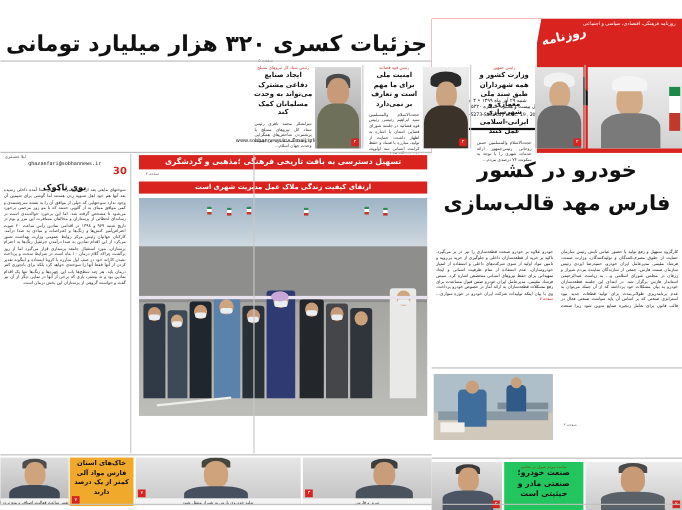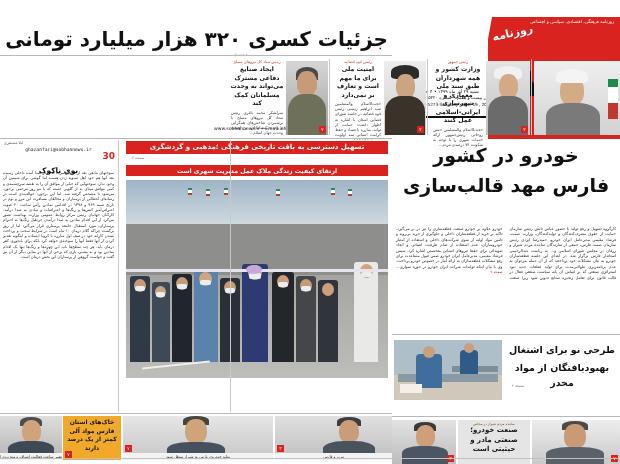--- a/index.html
+++ b/index.html
@@ -65,21 +65,21 @@
   .sec-block{position:absolute;left:0;top:196px;width:228px;height:80px;}
   .sec-h{position:absolute;right:2px;top:4px;width:112px;font-size:9.5px;font-weight:bold;color:#111;text-align:center;line-height:15px;}
   .sec-photo{position:absolute;left:2px;top:2px;width:108px;height:60px;overflow:hidden;background:#9aa7ae;}
   .wshop-floor{position:absolute;left:0;bottom:0;width:100%;height:42%;background:#cfc8bb;}
   .wshop-wall{position:absolute;left:0;top:0;width:100%;height:58%;background:#aebfc9;}
   .bench{position:absolute;background:#8a9aa4;}
   .worker{position:absolute;background:#3f6e9c;border-radius:4px 4px 0 0;}
   .wh{position:absolute;border-radius:50%;background:#c9a07e;}
 
   .trio{position:absolute;left:0;top:278px;width:228px;height:44px;}
-  .ybox{position:absolute;background:#e5e5e5;}
+  .ybox{position:absolute;background:#22c55e;}
   .ybox .yk{font-size:3.4px;color:#7a4b00;text-align:center;margin-top:2px;}
   .ybox .yh{font-size:7px;font-weight:bold;color:#111;text-align:center;line-height:9.5px;}
   .obadge{position:absolute;bottom:2px;width:7px;height:7px;background:#d8231f;color:#fff;font-size:4.4px;line-height:7px;text-align:center;}
 
   
   .leftcol{position:absolute;left:0;top:140px;width:117px;height:324px;}
   .byline{font-size:3.8px;color:#555;text-align:left;padding:0 4px;}
   .email{font-size:4.6px;color:#111;text-align:center;font-family:"DejaVu Sans Mono",monospace;direction:ltr;margin-top:2px;}
   .col-title{font-size:7.5px;font-weight:bold;text-align:center;color:#111;margin-top:14px;}
   .col-mark{position:absolute;right:2px;top:12px;width:8px;height:16px;color:#d8231f;font-size:9px;font-weight:bold;line-height:9px;}
@@ -247,22 +247,20 @@
     <div class="main-h">فارس مهد قالب‌سازی</div>
 
     <div class="main-body">
       <span>کارگروه تسهیل و رفع تولید با حضور عباس تابش رئیس سازمان حمایت از حقوق مصرف‌کنندگان و تولیدکنندگان، وزارت صمت، فرشاد مقیمی مدیرعامل ایران خودرو، حمیدرضا ایزدی رئیس سازمان صمت فارس، جمعی از سازندگان نماینده مردم شیراز و زرقان در مجلس شورای اسلامی و... به ریاست عبدالرحیمی استاندار فارس برگزار شد. در ابتدای این جلسه قطعه‌سازان خودرو به بیان مشکلات خود پرداختند که از آن جمله می‌توان به عدم برنامه‌ریزی طولانی‌مدت برای تولید قطعات جدید نبود استراتژی صنعتی که بر اساس آن پایه سیاست صنعتی فعال در قالب قانون برای تعامل زنجیره صنایع تدوین</span>
       <span>شود زیرا صنعت خودرو علاوه بر خودرو صنعت قطعه‌سازی را نیز در بر می‌گیرد. تاکید بر خرید از قطعه‌سازان داخلی و جلوگیری از خرید بی‌رویه و تامین مواد اولیه از سوی شرکت‌های داخلی و استفاده از امتیاز خودروسازان، عدم استفاده از تمام ظرفیت انسانی و ایجاد تمهیداتی برای حفظ نیروهای انسانی متخصص اشاره کرد. سپس فرشاد مقیمی، مدیرعامل ایران خودرو ضمن قبول مساعدت برای رفع مشکلات قطعه‌سازان به ارائه آمار در خصوص خودرو پرداخت. وی با بیان اینکه تولیدات شرکت ایران خودرو در حوزه سواری...</span>
       <span class="more">صفحه ۷</span>
     </div>
 
     <div class="hr-thin" style="top:192px;width:228px;"></div>
     <div class="sec-block">
-      <div class="sec-h">طرحی نو برای اشتغال</div>
-      <div class="sec-h" style="top:22px;">بهبودیافتگان از مواد مخدر</div>
       <div style="position:absolute;right:96px;top:46px;font-size:3.6px;color:#777;">صفحه ۲</div>
 
       <div class="sec-photo">
         <div class="wshop-wall"></div>
         <div class="wshop-floor"></div>
         <div class="bench" style="left:4px;top:34px;width:100px;height:8px;"></div>
         <div class="bench" style="left:58px;top:26px;width:46px;height:6px;background:#7e8e98;"></div>
         <div class="worker" style="left:22px;top:14px;width:26px;height:34px;"></div>
         <div class="wh" style="left:29px;top:6px;width:12px;height:12px;"></div>
         <div class="worker" style="left:66px;top:10px;width:18px;height:24px;background:#2f5b86;"></div>

